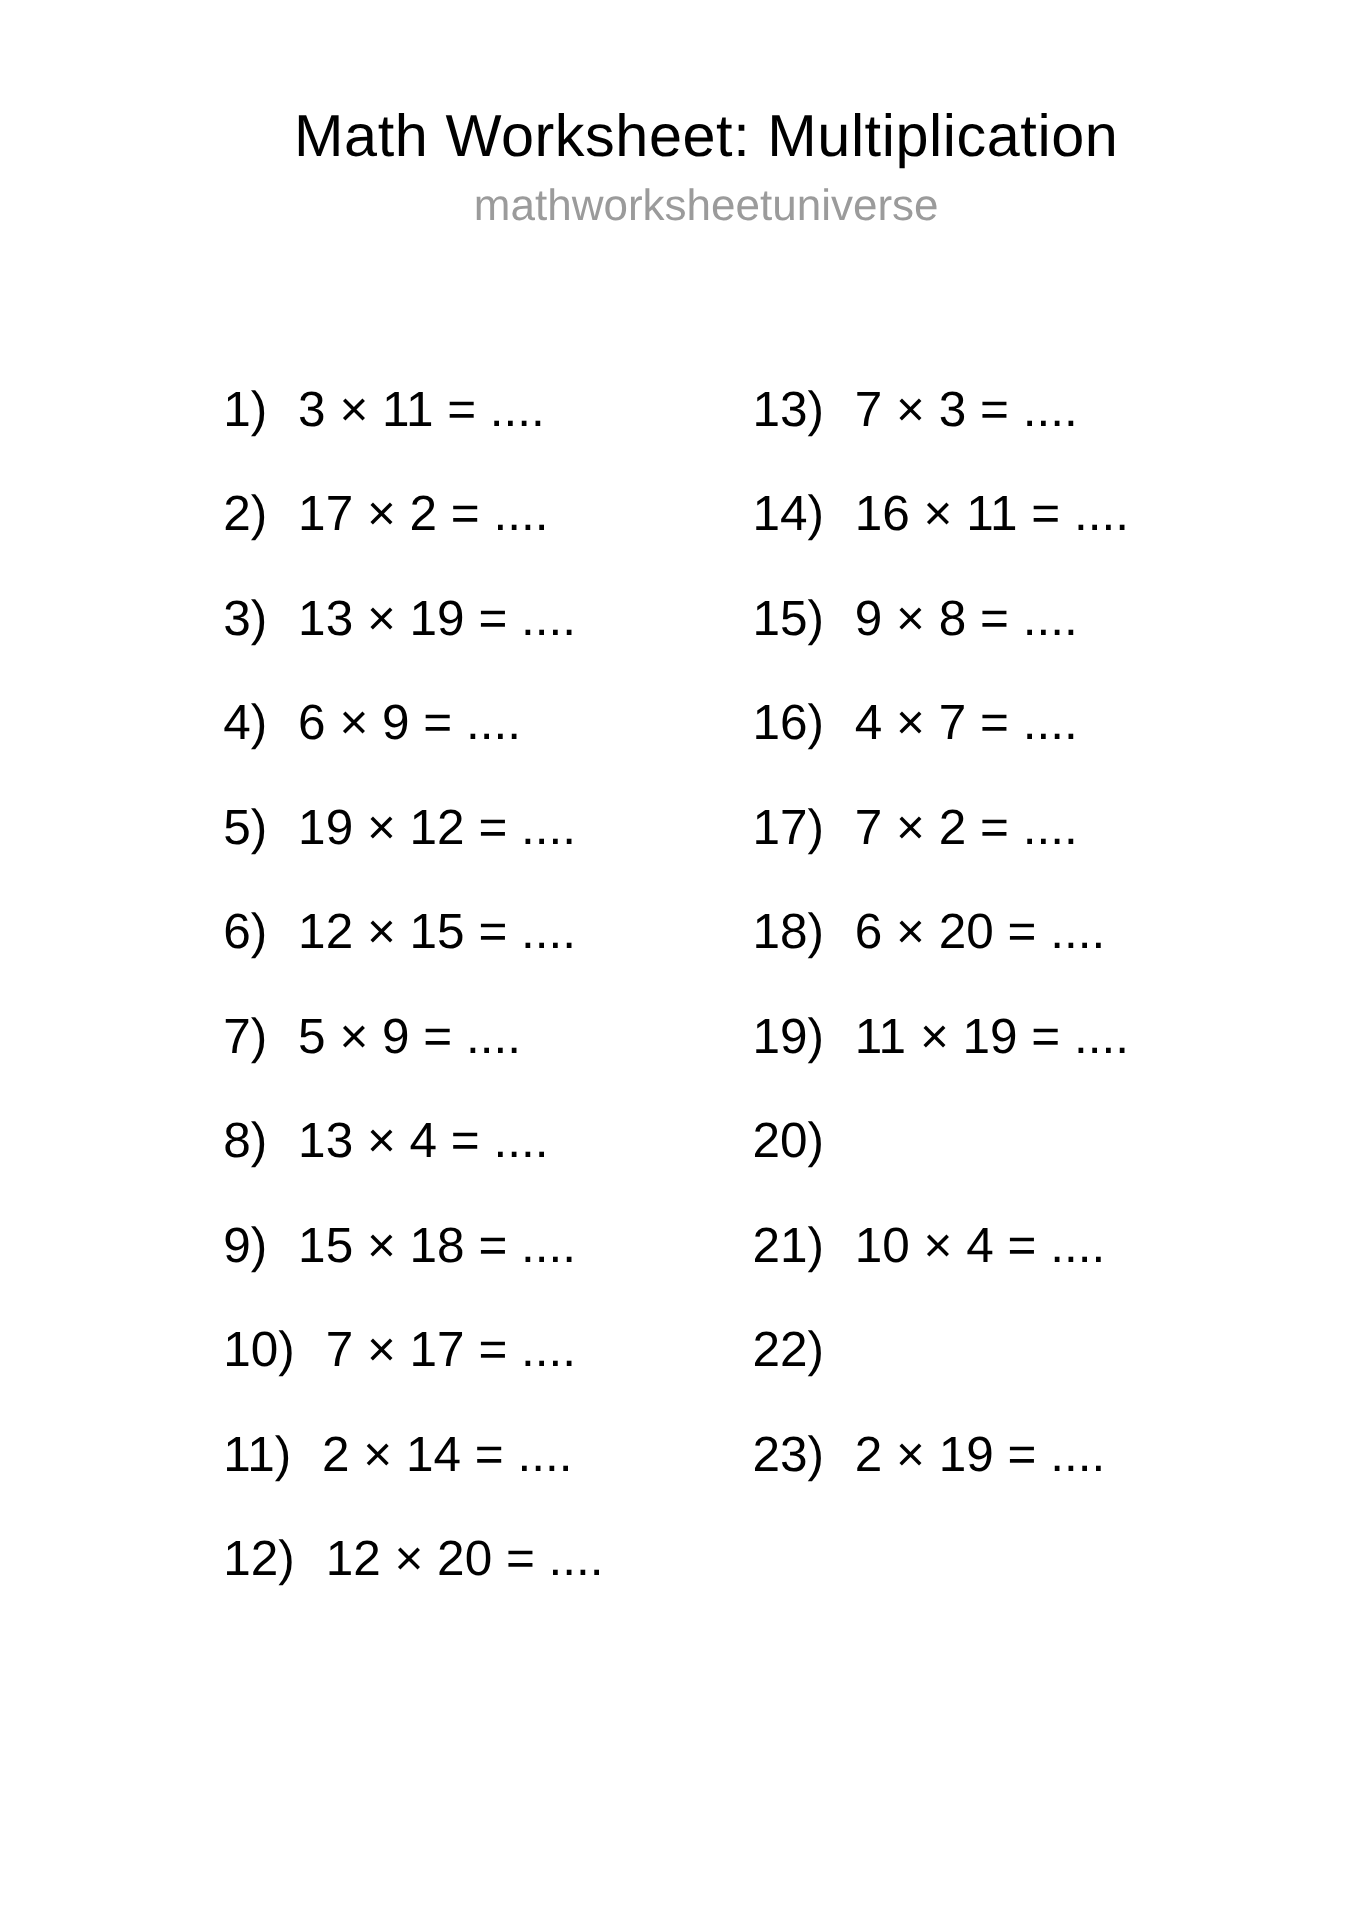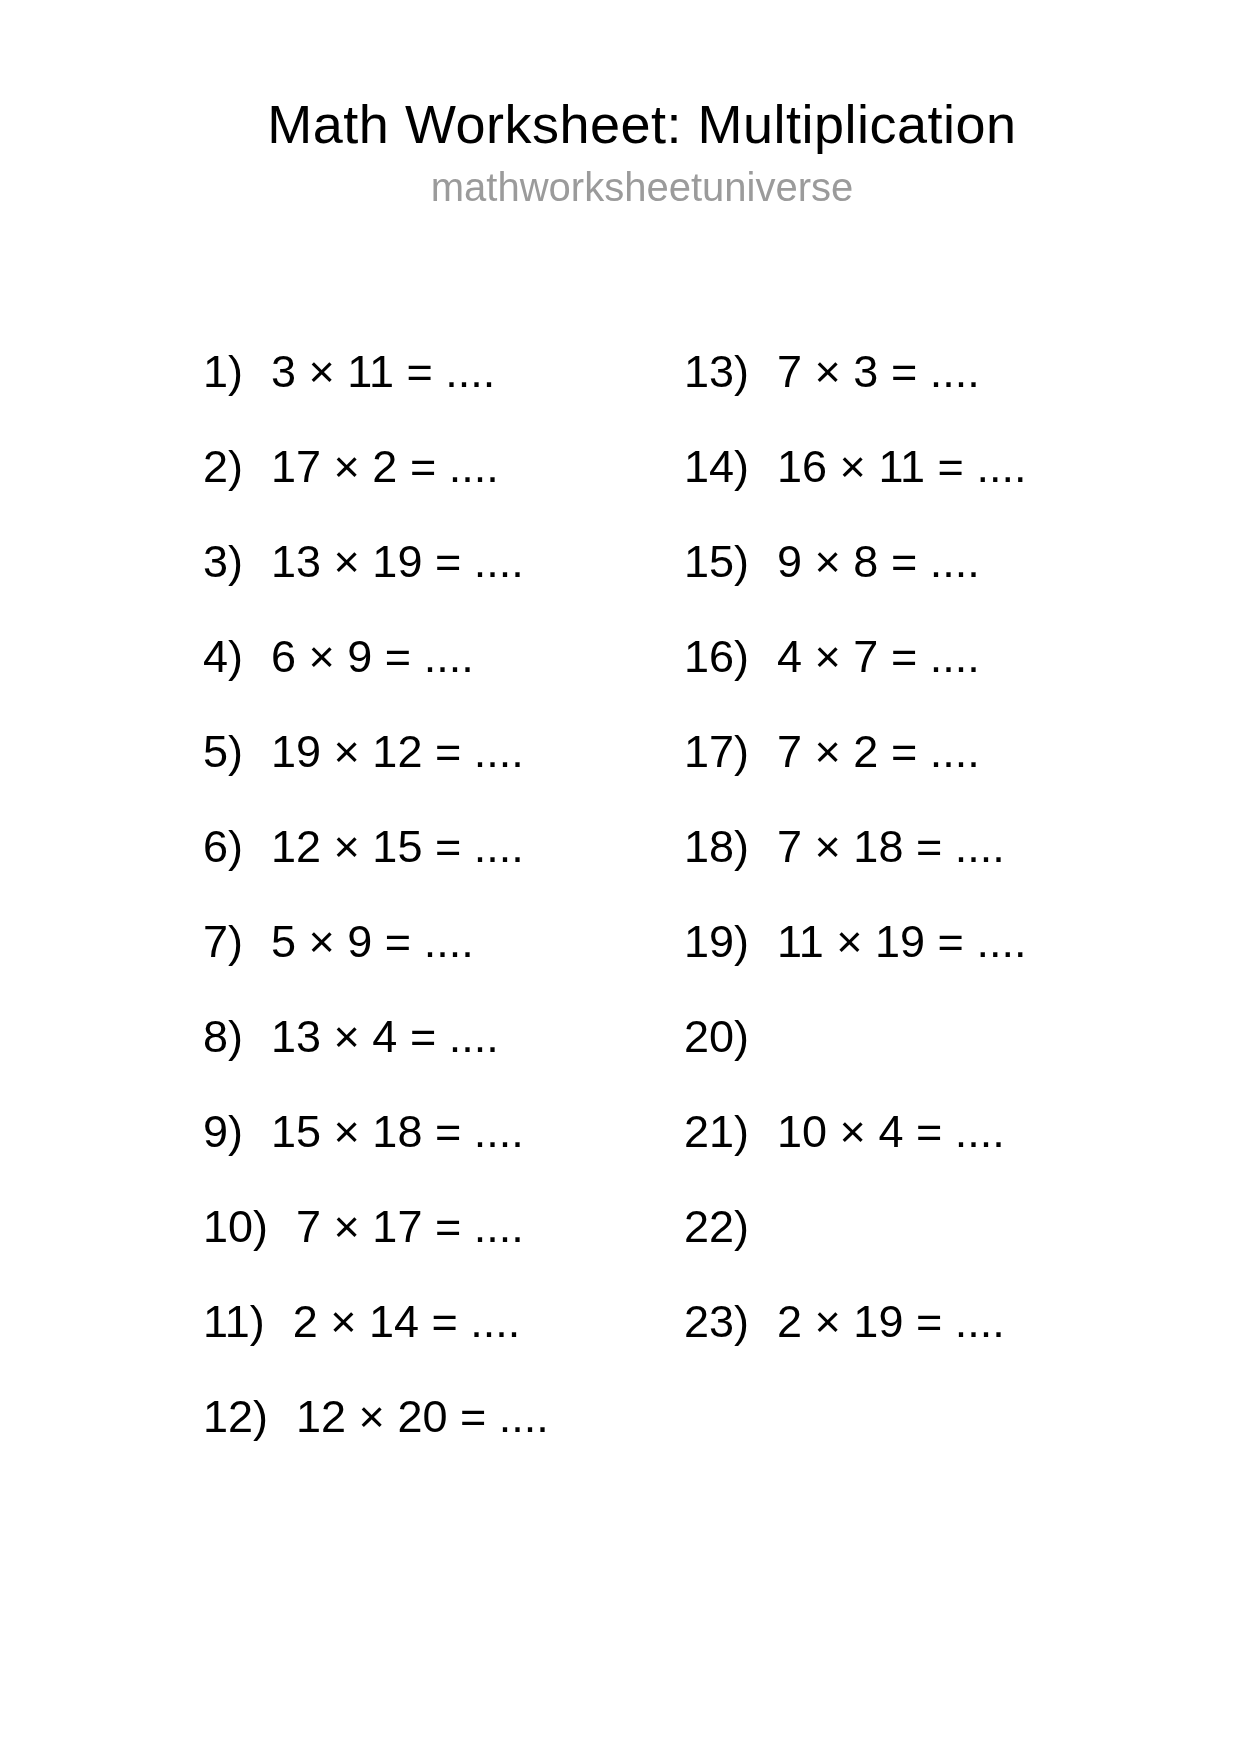--- a/index.html
+++ b/index.html
@@ -141,21 +141,21 @@
     <div class="problem-row">
       <span class="pnum">16)</span>
       <span class="pexpr">4 × 7 = ....</span>
     </div>
     <div class="problem-row">
       <span class="pnum">17)</span>
       <span class="pexpr">7 × 2 = ....</span>
     </div>
     <div class="problem-row">
       <span class="pnum">18)</span>
-      <span class="pexpr">7 × 18 = ....</span>
+      <span class="pexpr">6 × 20 = ....</span>
     </div>
     <div class="problem-row">
       <span class="pnum">19)</span>
       <span class="pexpr">11 × 19 = ....</span>
     </div>
     <div class="problem-row">
       <span class="pnum">20)</span>
     </div>
     <div class="problem-row">
       <span class="pnum">21)</span>

